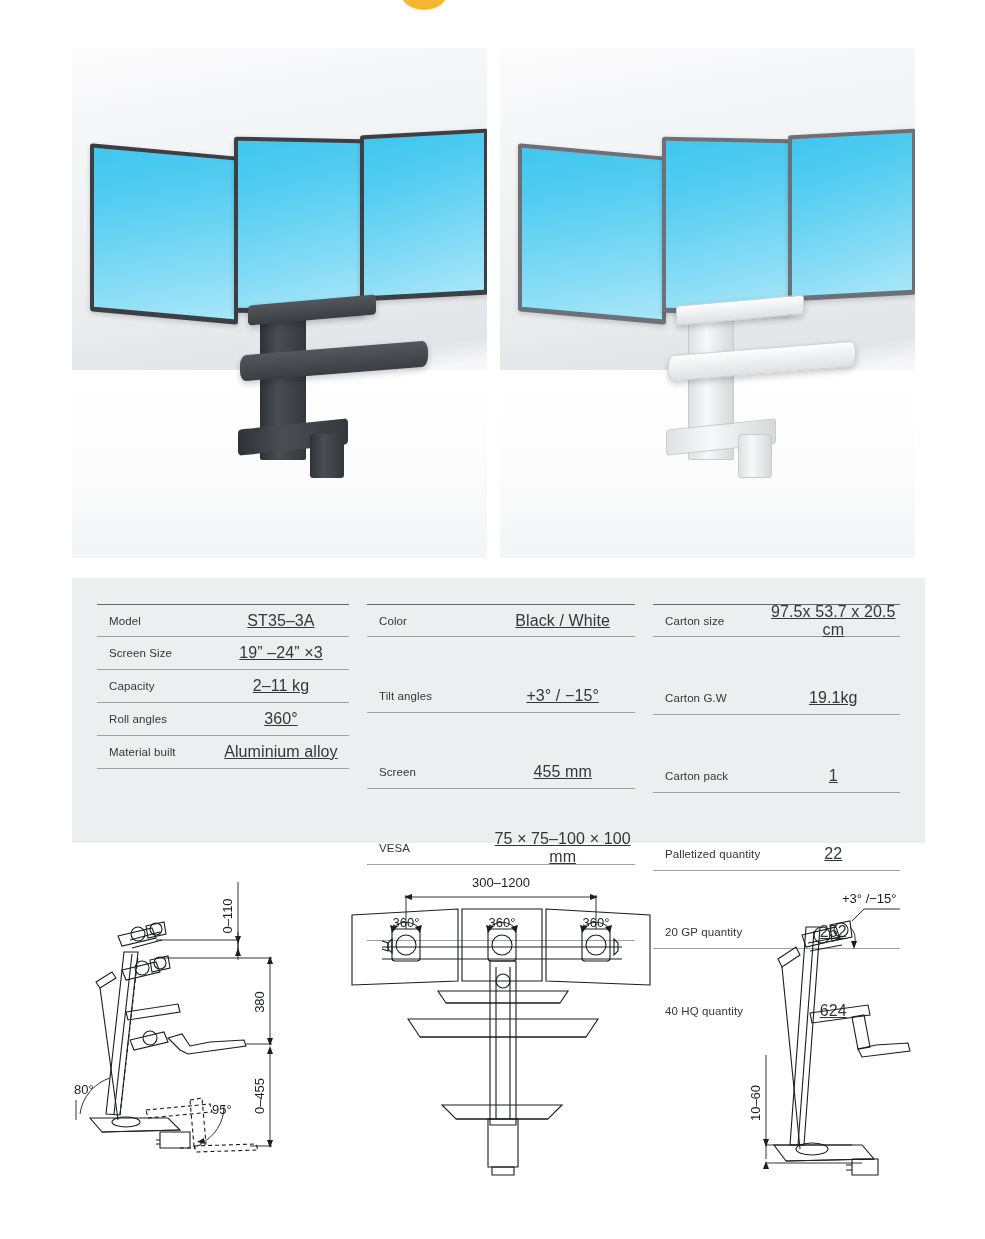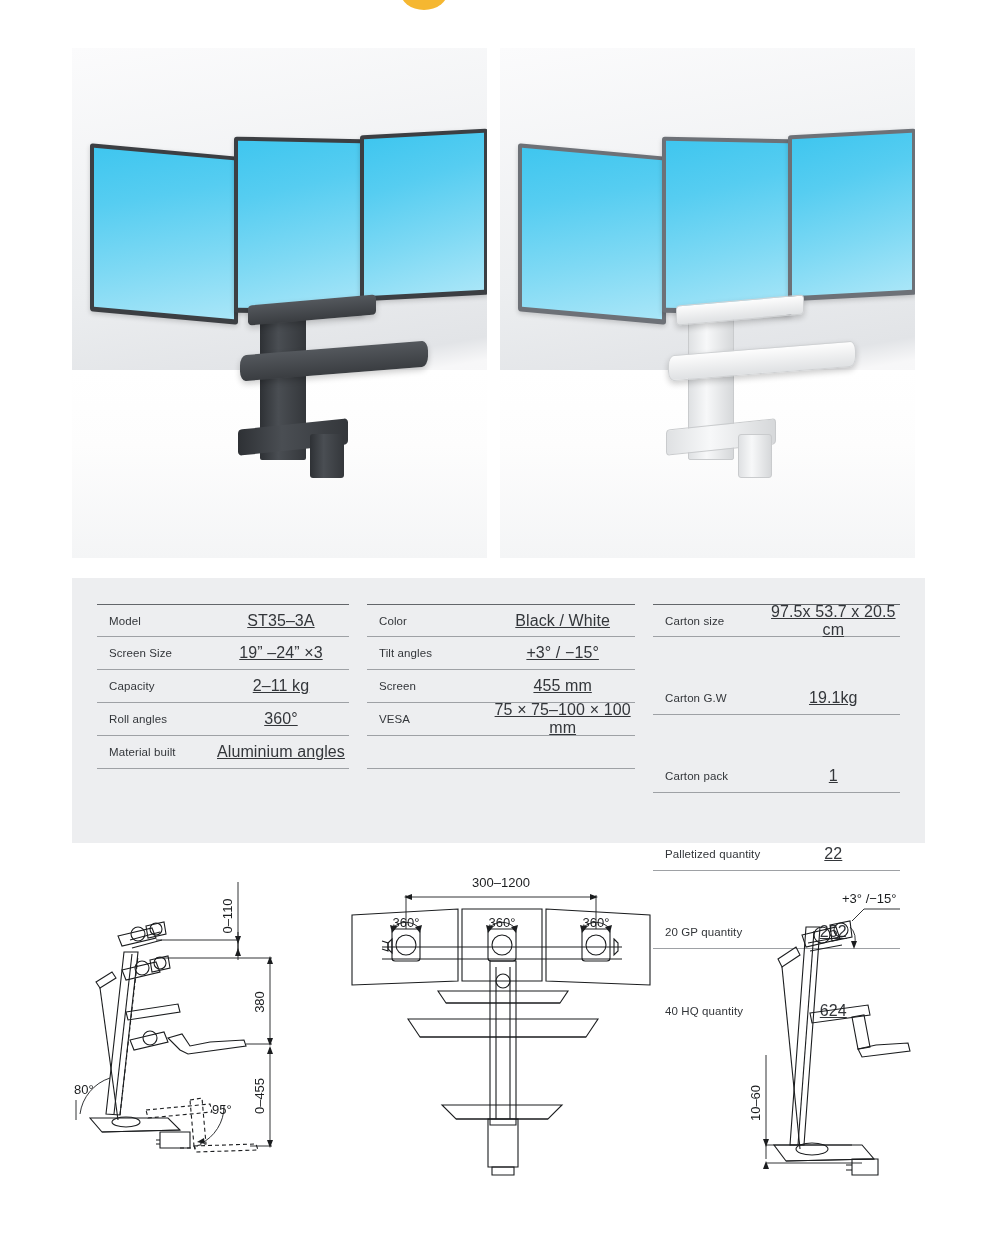--- a/index.html
+++ b/index.html
@@ -56,21 +56,21 @@
   .shelf-top { left:176px; top:252px; width:128px; height:20px; transform: skewY(-5deg); }
   .shelf-kb  { left:168px; top:300px; width:188px; height:26px; border-radius:6px/10px; transform: skewY(-4.5deg); }
   .base { position:absolute; left:166px; top:376px; width:110px; height:26px; transform: skewY(-6deg); border-radius:4px; }
   .clamp { position:absolute; left:238px; top:386px; width:34px; height:44px; border-radius:3px; }
 
   
   .spec-panel { position:absolute; left:72px; top:578px; width:853px; height:265px; background:#edeef0; }
   .spec-inner { position:absolute; left:25px; top:26px; width:803px; display:flex; }
   .spec-col { display:flex; flex-direction:column; }
   .spec-col.c1 { width:252px; }
-  .spec-col.c2 { width:268px; margin-left:18px; }
+  .spec-col.c2 { width:268px; margin-left:18px;gap:43px; }
   .spec-col.c3 { width:247px; margin-left:18px;gap:45px; }
   .srow {
     display:flex; align-items:center; height:33px;
     border-bottom:1px solid #9ea1a5;
   }
   .srow.first { border-top:1px solid #63666a; }
   .srow.blank { border-bottom:1px solid #9ea1a5; }
   .srow.nb { border-bottom:none;justify-content:space-between; }
   .s-label { flex:0 0 46%; font-size:11.5px; color:#33363a; padding-left:12px; letter-spacing:.1px; }
   .s-value { flex:1; font-size:16px; color:#33363a; text-align:center; letter-spacing:.1px;text-decoration:underline; }
@@ -147,21 +147,21 @@
         <div class="srow">
           <span class="s-label">Capacity</span>
           <span class="s-value">2–11 kg</span>
         </div>
         <div class="srow">
           <span class="s-label">Roll angles</span>
           <span class="s-value">360°</span>
         </div>
         <div class="srow">
           <span class="s-label">Material built</span>
-          <span class="s-value">Aluminium angles</span>
+          <span class="s-value">Aluminium alloy</span>
         </div>
       </div>
 
       <div class="spec-col c2">
         <div class="srow first">
           <span class="s-label">Color</span>
           <span class="s-value">Black /  White</span>
         </div>
         <div class="srow">
           <span class="s-label">Tilt angles</span>

